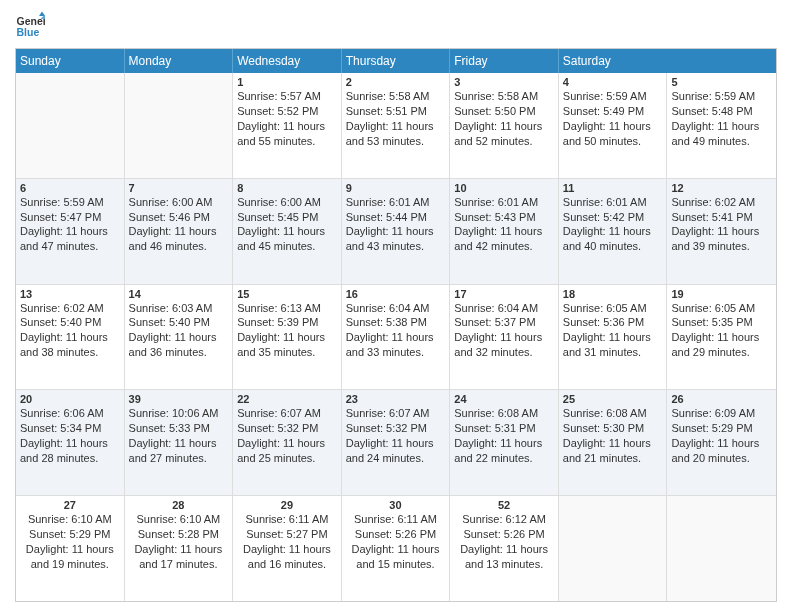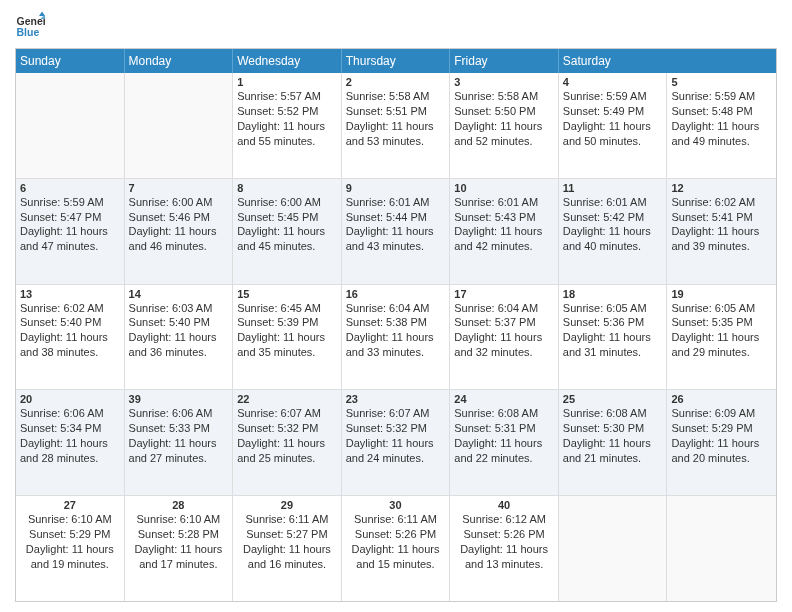--- a/index.html
+++ b/index.html
@@ -222,21 +222,21 @@
 Daylight: 11 hours and 38 minutes.</div>
           </div>
           <div class="cal-cell">
             <span class="day-num">14</span>
             <div class="info">Sunrise: 6:03 AM
 Sunset: 5:40 PM
 Daylight: 11 hours and 36 minutes.</div>
           </div>
           <div class="cal-cell">
             <span class="day-num">15</span>
-            <div class="info">Sunrise: 6:45 AM
+            <div class="info">Sunrise: 6:13 AM
 Sunset: 5:39 PM
 Daylight: 11 hours and 35 minutes.</div>
           </div>
           <div class="cal-cell">
             <span class="day-num">16</span>
             <div class="info">Sunrise: 6:04 AM
 Sunset: 5:38 PM
 Daylight: 11 hours and 33 minutes.</div>
           </div>
           <div class="cal-cell">
@@ -260,21 +260,21 @@
         </div>
         <div class="cal-row cal-row-alt">
           <div class="cal-cell">
             <span class="day-num">20</span>
             <div class="info">Sunrise: 6:06 AM
 Sunset: 5:34 PM
 Daylight: 11 hours and 28 minutes.</div>
           </div>
           <div class="cal-cell">
             <span class="day-num">39</span>
-            <div class="info">Sunrise: 6:06 AM
+            <div class="info">Sunrise: 10:06 AM
 Sunset: 5:33 PM
 Daylight: 11 hours and 27 minutes.</div>
           </div>
           <div class="cal-cell">
             <span class="day-num">22</span>
             <div class="info">Sunrise: 6:07 AM
 Sunset: 5:32 PM
 Daylight: 11 hours and 25 minutes.</div>
           </div>
           <div class="cal-cell">
@@ -321,21 +321,21 @@
 Sunset: 5:27 PM
 Daylight: 11 hours and 16 minutes.</div>
           </div>
           <div class="cal-cell">
             <span class="day-num">30</span>
             <div class="info">Sunrise: 6:11 AM
 Sunset: 5:26 PM
 Daylight: 11 hours and 15 minutes.</div>
           </div>
           <div class="cal-cell">
-            <span class="day-num">40</span>
+            <span class="day-num">52</span>
             <div class="info">Sunrise: 6:12 AM
 Sunset: 5:26 PM
 Daylight: 11 hours and 13 minutes.</div>
           </div>
           <div class="cal-cell empty"></div>
           <div class="cal-cell empty"></div>
         </div>
       </div>
   </div>
 </div>

